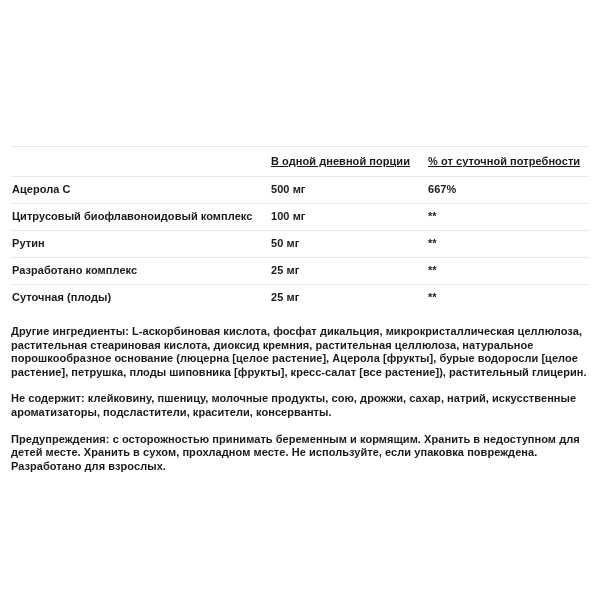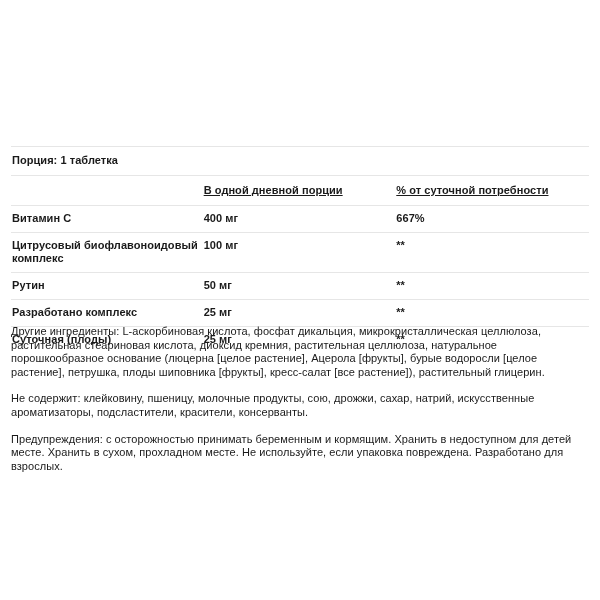--- a/index.html
+++ b/index.html
@@ -86,47 +86,44 @@
     position: absolute;
     left: 11px;
     top: 325px;
     width: 576px;
   }
 
   .copy p {
     margin: 0 0 13px 0;
     font-size: 11px;
     line-height: 13.6px;
-    font-weight: normal;
+    font-weight: bold;
     color: #1a1a1a;
     letter-spacing: 0.005em;
   }
   .copy p.last { margin-bottom: 0; }
 </style>
 </head>
 <body>
 
 <div class="page">
 
   <div class="panel">
     <table class="facts-table">
       <tbody>
-        <tr class="first-row">
-          <td class="col-name serving-cell" colspan="3">Порция: 1 таблетка</td>
-        </tr>
 
         <tr class="head-row">
           <td class="col-name"></td>
           <td class="col-amount">В одной дневной порции</td>
           <td class="col-dv">% от суточной потребности</td>
         </tr>
 
         <tr>
-          <td class="col-name">Витамин С</td>
-          <td class="col-amount">400 мг</td>
+          <td class="col-name">Ацерола С</td>
+          <td class="col-amount">500 мг</td>
           <td class="col-dv">667%</td>
         </tr>
 
         <tr>
           <td class="col-name">Цитрусовый биофлавоноидовый комплекс</td>
           <td class="col-amount">100 мг</td>
           <td class="col-dv">**</td>
         </tr>
 
         <tr>

